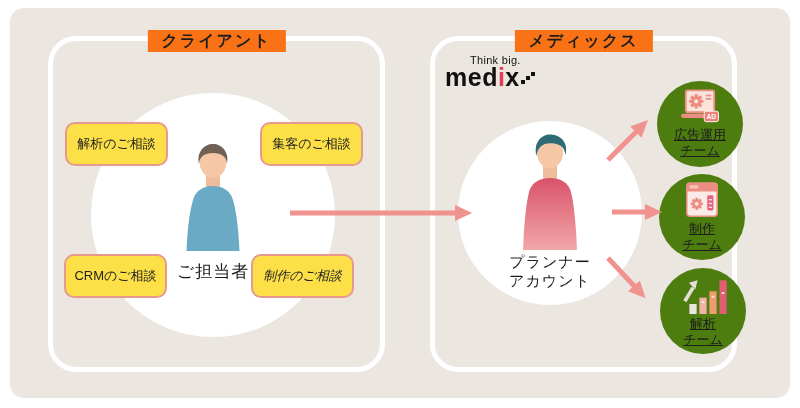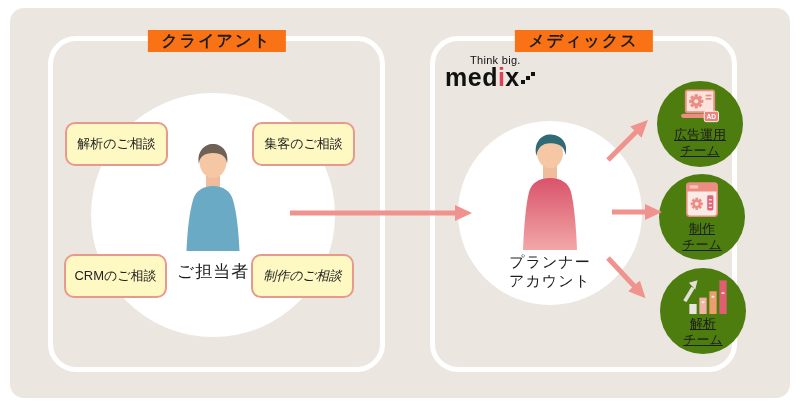--- a/index.html
+++ b/index.html
@@ -23,21 +23,21 @@
     position:absolute;top:-11px;left:50%;transform:translateX(-50%);
     background:#f97316;padding:0 14px;line-height:22px;height:22px;
     font-size:16px;font-weight:600;letter-spacing:2px;white-space:nowrap;
     color:#1d1d1d;
   }
   .big-circle{position:absolute;background:#ffffff;border-radius:50%;}
   .circle-client{left:91px;top:93px;width:244px;height:244px;}
   .circle-medix{left:458px;top:121px;width:184px;height:184px;}
   .consult-box{
     position:absolute;width:103px;height:44px;box-sizing:border-box;
-    background:#fef9c3;border:2px solid #E8998E;border-radius:10px;
+    background:#fde047;border:2px solid #E8998E;border-radius:10px;
     display:flex;align-items:center;justify-content:center;
     font-size:13px;color:#222;white-space:nowrap;
   }
   .person{position:absolute;}
   .person-label{
     position:absolute;text-align:center;color:#1b1b1b;
   }
   .label-tantousha{left:168px;top:260px;width:90px;font-size:17px;font-weight:normal;letter-spacing:1px;}
   .label-planner{left:490px;top:252px;width:120px;font-size:15px;line-height:19px;letter-spacing:1px;}
   .logo{position:absolute;left:445px;top:54px;}
@@ -69,21 +69,21 @@
 <svg class="person" style="left:163px;top:143px;" width="100" height="108" viewBox="0 0 100 108">
   <rect x="43" y="26" width="14" height="20" fill="#EFBD9B"></rect>
   <path d="M50 43 C40 43 32.5 48 30 57 C26.5 69 24.5 86 23.5 108 L76.5 108 C75.5 86 73.5 69 70 57 C67.5 48 60 43 50 43 Z" fill="#6BAAC5"></path>
   <ellipse cx="50" cy="18.5" rx="13.5" ry="16.5" fill="#F5C7A4"></ellipse>
   <path d="M36 21 C33.5 9 41 1 50 1 C59 1 66.5 9 64 21 C63.5 13.5 58.5 10 50 10 C41.5 10 36.5 13.5 36 21 Z" fill="#6F6156"></path>
 </svg>
 
 <div class="consult-box" style="left:65px;top:122px;">
   <span>解析のご相談</span>
 </div>
-<div class="consult-box" style="left:252px;top:122px;">
+<div class="consult-box" style="left:260px;top:122px;">
   <span>集客のご相談</span>
 </div>
 <div class="consult-box" style="left:64px;top:254px;">
   <span>CRMのご相談</span>
 </div>
 <div class="consult-box" style="left:251px;top:254px;font-style:italic;">
   <span>制作のご相談</span>
 </div>
 
 <div class="person-label label-tantousha">ご担当者</div>

